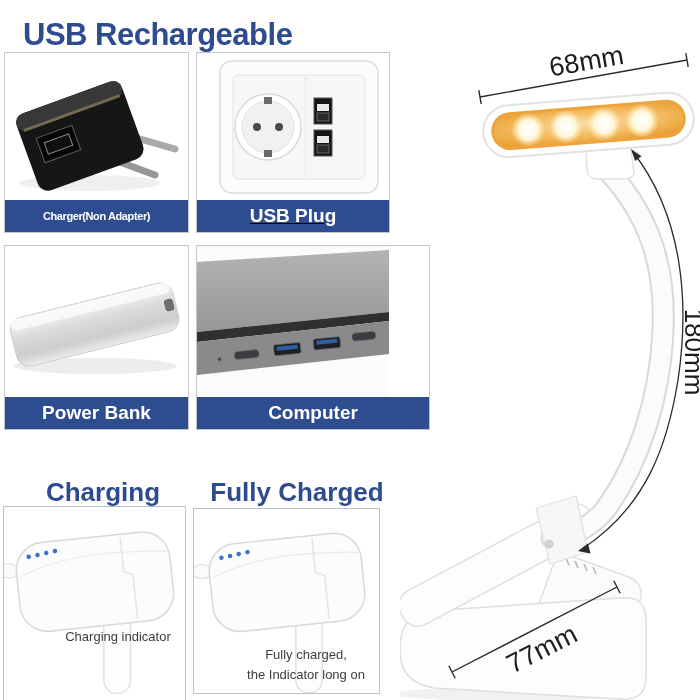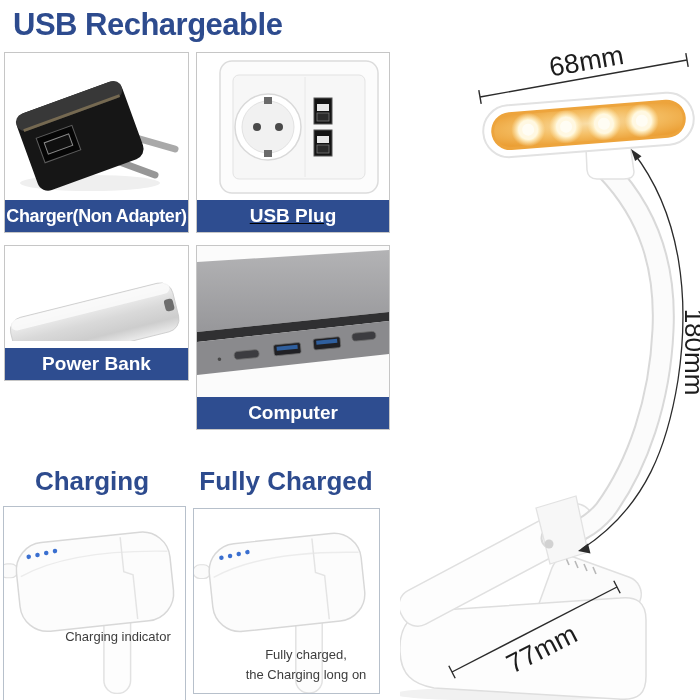--- a/index.html
+++ b/index.html
@@ -1,27 +1,27 @@
 <!DOCTYPE html>
 <html><head>
 <meta charset="utf-8">
 <style>
   html,body{margin:0;padding:0;background:#fff;}
   .stage{position:relative;width:700px;height:700px;background:#ffffff;overflow:hidden;
          font-family:"Liberation Sans",sans-serif;}
-  .title{position:absolute;left:7px;top:1px;margin:6px;font-size:31px;font-weight:700;
+  .title{position:absolute;left:7px;top:1px;margin:16px;font-size:31px;font-weight:700;
          color:#2d4b8e;letter-spacing:-0.5px;}
   .panel{position:absolute;border:1px solid #c6c6c6;background:#fff;box-sizing:border-box;
          display:flex;flex-direction:column;}
   .photo{flex:1;position:relative;overflow:hidden;background:#fff;}
   .photo svg{position:absolute;inset:0;}
   .band{height:32px;background:#2e4d90;color:#fff;font-weight:700;font-size:19px;
         display:flex;align-items:center;justify-content:center;white-space:nowrap;}
-  .band-sm{font-size:18px;letter-spacing:-0.4px;}
-  .subhead{position:absolute;margin:0;font-size:26px;font-weight:700;color:#2d4b8e;
+  .band-sm{font-size:11px;letter-spacing:-0.4px;}
+  .subhead{position:absolute;margin:11px;font-size:26px;font-weight:700;color:#2d4b8e;
            text-align:center;}
   .chargebox{position:absolute;border:1px solid #b7c0cb;background:#fff;box-sizing:border-box;}
   .chargebox svg{position:absolute;inset:0;}
   .caption{position:absolute;font-size:13px;line-height:1.55;color:#3d3d3d;text-align:center;
            z-index:2;}
   .lamp{position:absolute;left:400px;top:0;width:300px;height:700px;}
   .dim-text{font-size:27px;fill:#1c1c1c;font-family:"Liberation Sans",sans-serif;}
 </style>
 </head>
 <body>
@@ -64,21 +64,21 @@
         <rect x="120" y="51" width="12" height="7" fill="#e8e8e8"></rect>
         <rect x="120" y="60" width="12" height="8" fill="#2a2a2a" stroke="#777" stroke-width="0.8"></rect>
         <rect x="117" y="77" width="18" height="26" fill="#141414" stroke="#555" stroke-width="1"></rect>
         <rect x="120" y="83" width="12" height="7" fill="#e8e8e8"></rect>
         <rect x="120" y="92" width="12" height="8" fill="#2a2a2a" stroke="#777" stroke-width="0.8"></rect>
       </svg>
     </div>
     <div class="band">USB Plug</div>
   </div>
 
-  <div class="panel" style="left:4px;top:245px;width:185px;height:136px;gap:7px;">
+  <div class="panel" style="left:4px;top:245px;width:185px;height:185px;gap:7px;">
     <div class="photo">
       <svg width="183" height="151" viewBox="0 0 183 151">
         <defs>
           <linearGradient id="silverGrad" x1="0" y1="0" x2="0" y2="1">
             <stop offset="0" stop-color="#f6f6f6"></stop>
             <stop offset="0.45" stop-color="#d9d9d9"></stop>
             <stop offset="0.75" stop-color="#cdcdcd"></stop>
             <stop offset="1" stop-color="#ececec"></stop>
           </linearGradient>
         </defs>
@@ -86,21 +86,21 @@
         <g transform="rotate(-14 88 78)">
           <rect x="6" y="54" width="167" height="50" rx="13" fill="url(#silverGrad)" stroke="#c9c9c9" stroke-width="0.8"></rect>
           <rect x="8" y="55" width="163" height="11" rx="6" fill="#fafafa" opacity="0.85"></rect>
           <rect x="162" y="72" width="9" height="12" rx="3" fill="#6e6e6e"></rect>
         </g>
       </svg>
     </div>
     <div class="band">Power Bank</div>
   </div>
 
-  <div class="panel" style="left:196px;top:245px;width:194px;height:185px;">
+  <div class="panel" style="left:196px;top:245px;width:234px;height:185px;">
     <div class="photo">
       <svg width="192" height="151" viewBox="0 0 192 151">
         <defs>
           <linearGradient id="lidGrad" x1="0" y1="0" x2="0" y2="1">
             <stop offset="0" stop-color="#b3b3b5"></stop>
             <stop offset="1" stop-color="#97979a"></stop>
           </linearGradient>
         </defs>
         <rect x="0" y="0" width="192" height="151" fill="#fbfbfb"></rect>
         <polygon points="0,16 192,4 192,66 0,86" fill="url(#lidGrad)"></polygon>
@@ -151,21 +151,21 @@
         <path d="M18,62 Q70,40 168,52" fill="none" stroke="#ececec" stroke-width="1.5"></path>
         <path d="M122,33 L122,68 L131,72 L131,117" fill="none" stroke="#e4e4e4" stroke-width="1.5"></path>
         <circle cx="28" cy="43" r="2.3" fill="#3a6fd0"></circle>
         <circle cx="37" cy="42" r="2.3" fill="#3a6fd0"></circle>
         <circle cx="46" cy="41" r="2.3" fill="#3a6fd0"></circle>
         <circle cx="55" cy="40" r="2.3" fill="#3a6fd0"></circle>
       </g>
     </svg>
     <div class="caption" style="left:30px;top:136px;width:164px;">
       <div>Fully charged,</div>
-      <div>the Charging long on</div>
+      <div>the Indicator long on</div>
     </div>
   </div>
 
   <svg class="lamp" viewBox="0 0 300 700">
     <defs>
       <radialGradient id="glowGrad" cx="50%" cy="45%" r="65%">
         <stop offset="0" stop-color="#f9dda6"></stop>
         <stop offset="0.55" stop-color="#f4bd62"></stop>
         <stop offset="1" stop-color="#eb9f35"></stop>
       </radialGradient>

